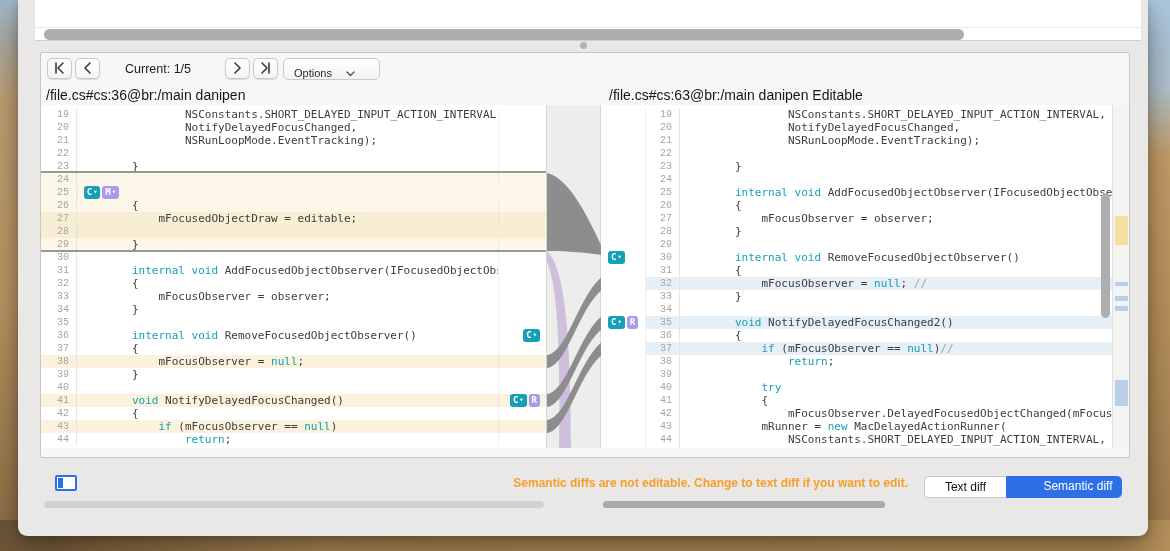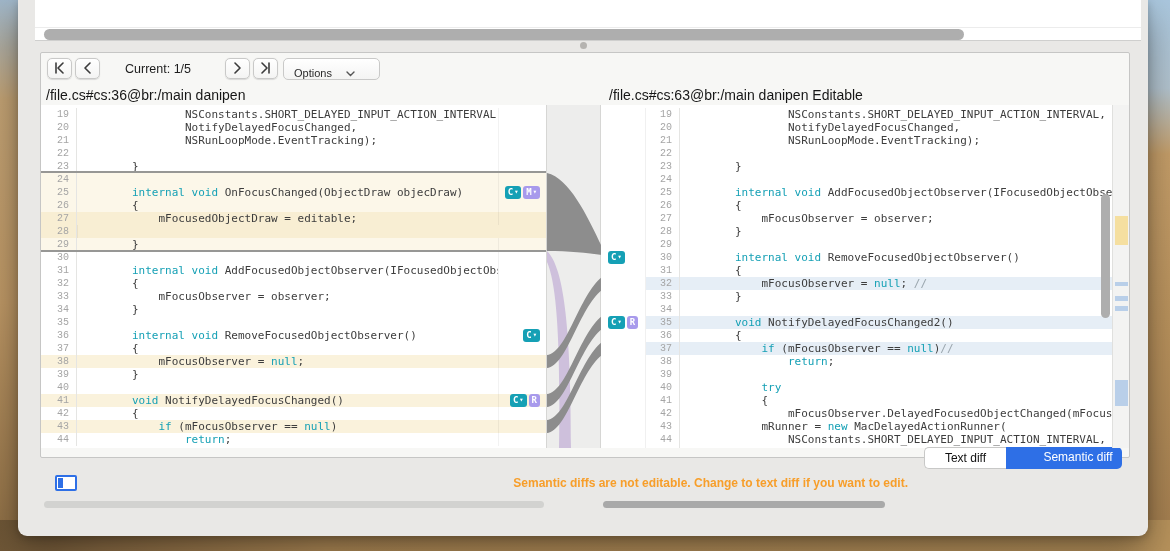--- a/index.html
+++ b/index.html
@@ -92,21 +92,21 @@
   .mark.b2 { top:191px; height:5px; background:#b9cfe9; }
   .mark.b3 { top:201px; height:5px; background:#b9cfe9; }
   .mark.bb { top:275px; height:26px; background:#b9cfe9; }
 
   
   .footer-toggle { position:absolute; left:37px; top:475px; width:22px; height:16px;
     border:2px solid var(--accent_blue,#2e6fe6); border-radius:2px; background:#fff; }
   .footer-toggle .bar { position:absolute; left:1px; top:1px; width:5px; height:10px; background:var(--accent_blue,#2e6fe6); }
   .footer-msg { position:absolute; right:240px; top:476px; font-size:12px; font-weight:bold;
     color:var(--warning_orange,#f79e2a); white-space:nowrap; }
-  .seg { position:absolute; right:26px; top:447px; height:22px; display:flex; }
+  .seg { position:absolute; right:26px; top:476px; height:22px; display:flex; }
   .seg-btn { height:22px; line-height:21px; font-size:12px; text-align:center; cursor:default; }
   .seg-btn.text { width:82px; background:#fff; color:#111; border:1px solid #c8c8c7; border-radius:5px 0 0 5px; border-right:none; }
   .seg-btn.sem  { width:116px; background:var(--accent_blue,#2e6fe6); color:#fff; border-radius:0 5px 5px 0;padding-left:28px; }
 </style>
 </head>
 <body>
 
 <div class="desktop">
   <div class="strip-left"></div>
   <div class="strip-right"></div>
@@ -182,21 +182,20 @@
                 <pre class="ctext">        }</pre>
                 <div class="badges"></div>
               </div>
               <div class="crow sel">
                 <span class="lnum">24</span>
                 <pre class="ctext"></pre>
                 <div class="badges"></div>
               </div>
               <div class="crow sel">
                 <span class="lnum">25</span>
-                <pre class="ctext">        <span class="kw">internal</span> <span class="kw">void</span> OnFocusChanged(ObjectDraw objecDraw)</pre>
                 <div class="badges">
                   <span class="badge b-c">C<span class="arr">▾</span></span>
                   <span class="badge b-m">M<span class="arr">▾</span></span>
                 </div>
               </div>
               <div class="crow sel">
                 <span class="lnum">26</span>
                 <pre class="ctext">        {</pre>
                 <div class="badges"></div>
               </div>

